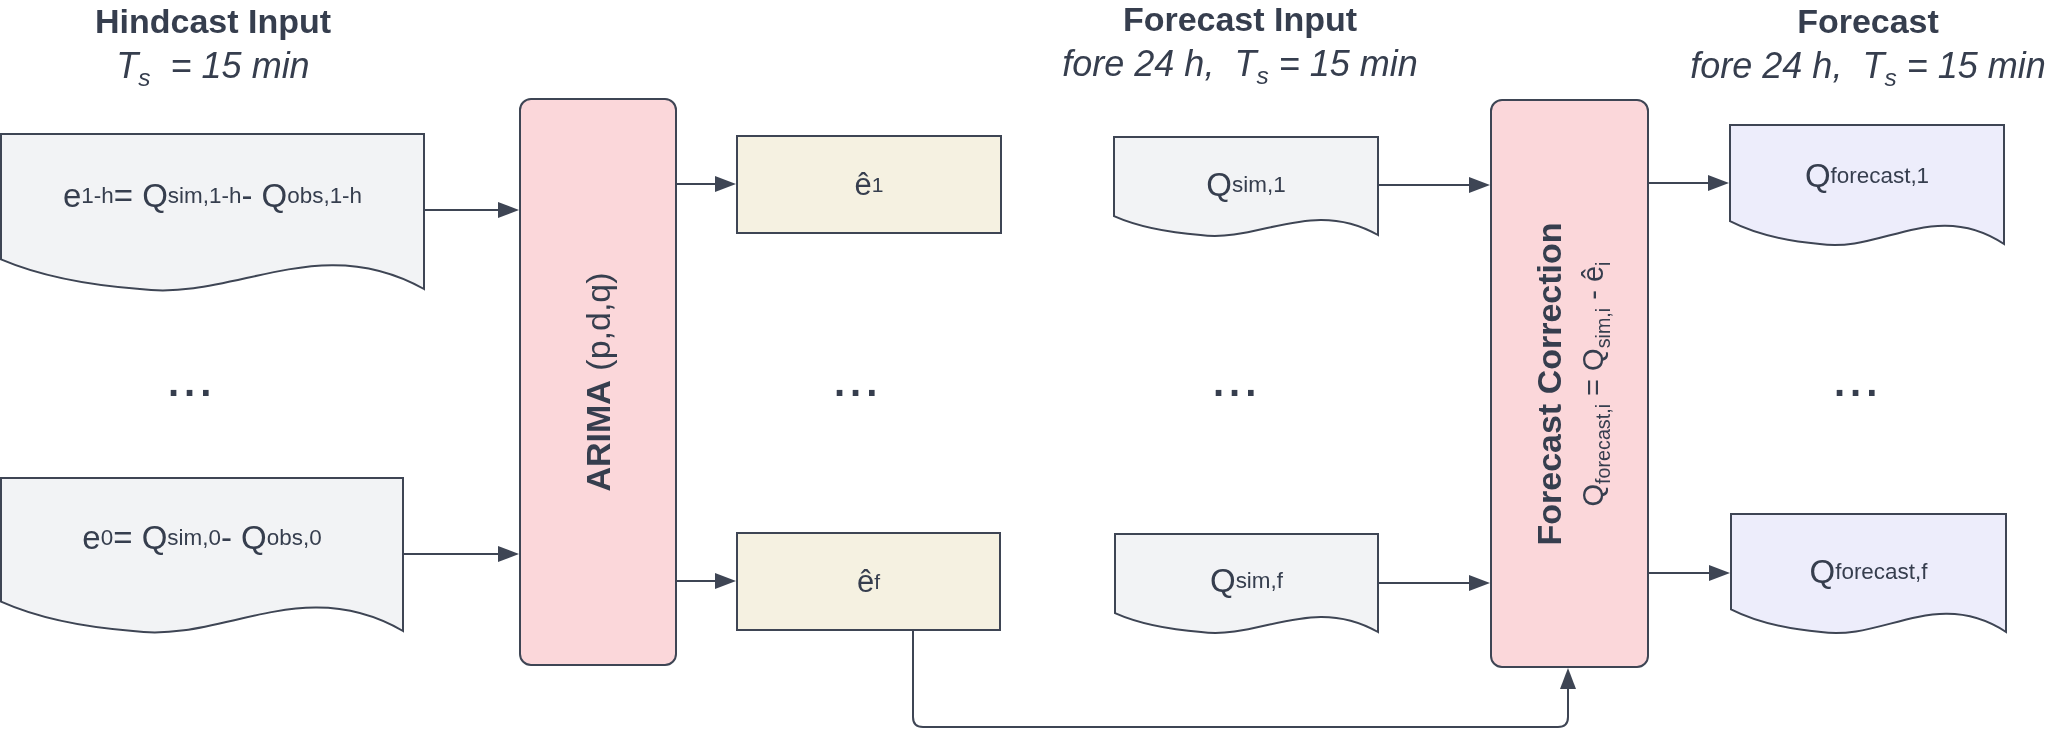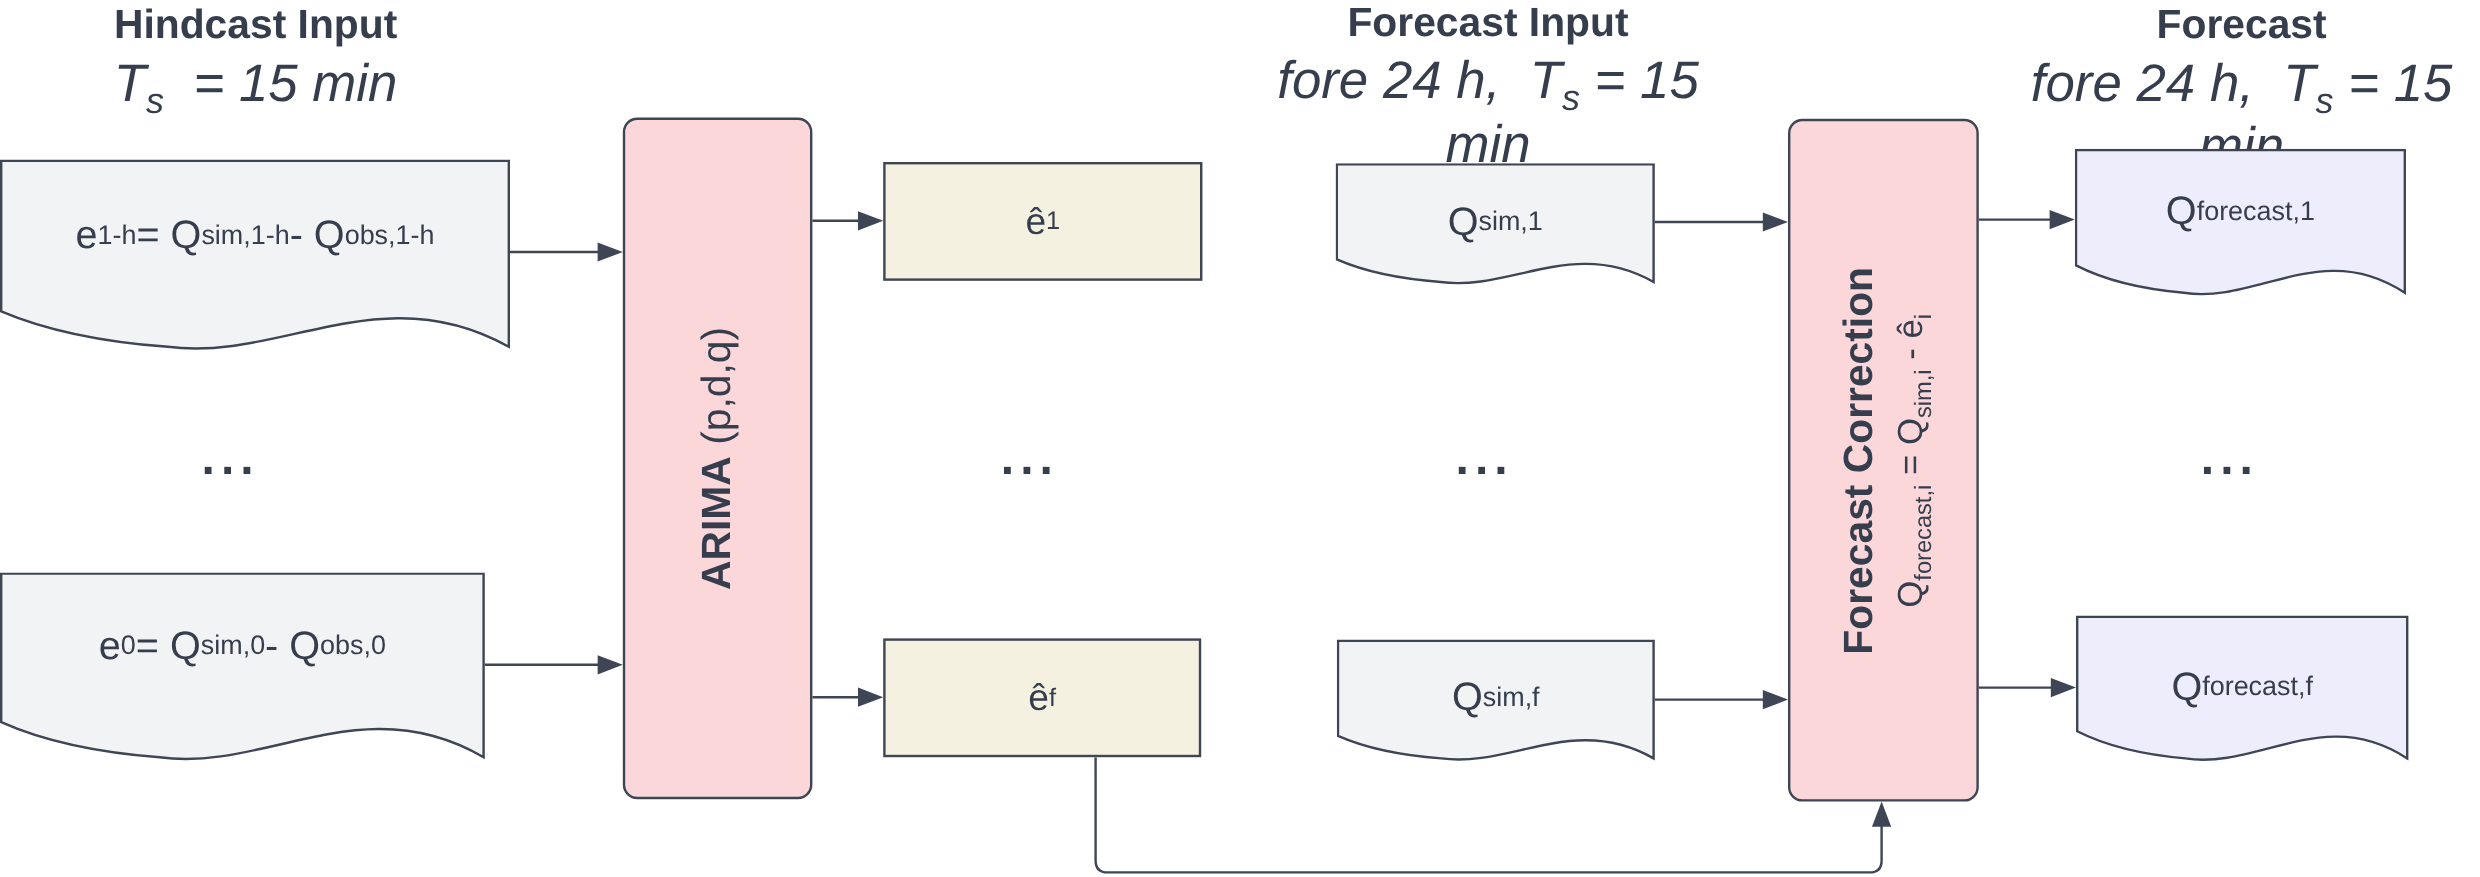--- a/index.html
+++ b/index.html
@@ -11,21 +11,21 @@
     --lavender:#ededfb;
   }
   html,body{margin:0;padding:0;background:#ffffff;}
   body{font-family:"Liberation Sans", sans-serif; color:var(--text);}
   .canvas{position:relative;width:2067px;height:731px;background:#ffffff;overflow:hidden;}
   .layer{position:absolute;left:0;top:0;width:2067px;height:731px;}
   .abs{position:absolute;}
 
   .header{text-align:center;}
   .header .title{font-size:34px;font-weight:700;line-height:1.15;}
-  .header .subtitle{font-size:44px;font-style:italic;line-height:1.2;margin-top:3px;}
+  .header .subtitle{font-size:36px;font-style:italic;line-height:1.2;margin-top:3px;}
 
   .proc{position:absolute;background:var(--pink);border:2px solid var(--stroke);border-radius:12px;box-sizing:border-box;}
   .rot{position:absolute;left:50%;top:50%;transform:translate(-50%,-50%) rotate(-90deg);white-space:nowrap;text-align:center;}
   .rot .line1{font-size:34px;font-weight:700;}
   .rot .line2{font-size:29px;margin-top:8px;}
 
   .plain-box{position:absolute;background:var(--cream);border:2px solid var(--stroke);box-sizing:border-box;
              display:flex;align-items:center;justify-content:center;font-size:31px;}
 
   .doc-label{position:absolute;display:flex;align-items:center;justify-content:center;font-size:33px;}

